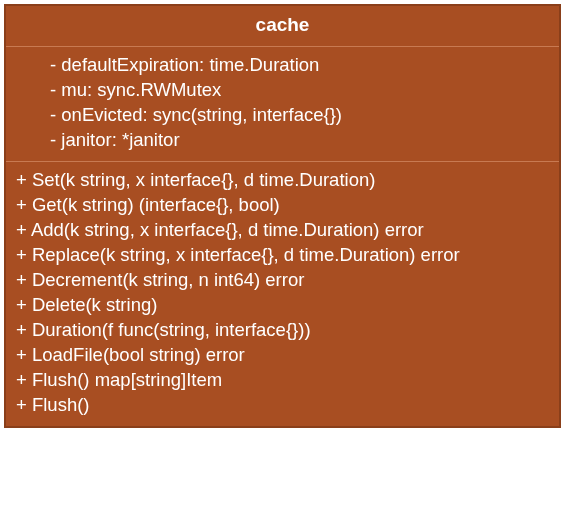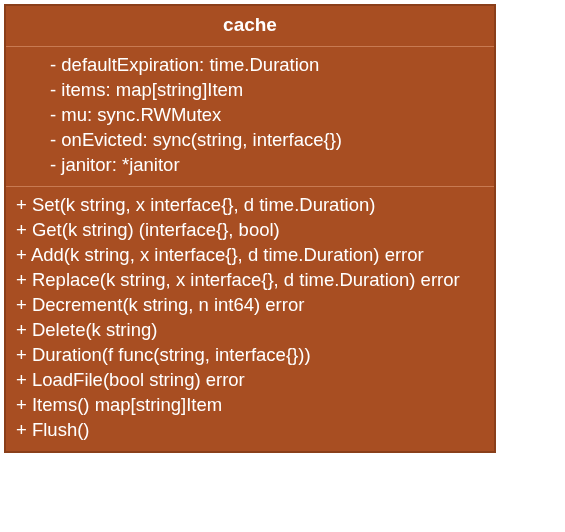--- a/index.html
+++ b/index.html
@@ -6,21 +6,21 @@
       box-sizing: border-box;
       margin: 0;
       padding: 0;
     }
     body {
       font-family: Arial, Helvetica, sans-serif;
       background: #ffffff;
       padding: 4px;
     }
     .uml-class {
-      width: 492px;
+      width: 557px;
       background: #a84e22;
       border: 2px solid #8a3f1a;
     }
     .uml-title {
       text-align: center;
       color: #ffffff;
       font-weight: bold;
       font-size: 19px;
       padding: 8px 0 10px 0;
       border-bottom: 1px solid #c87a52;
@@ -41,30 +41,29 @@
       overflow: hidden;
     }
   </style>
 </head>
 <body>
 
 <div class="uml-class">
   <div class="uml-title">cache</div>
   <div class="uml-section uml-attributes">
     <span class="uml-row">- defaultExpiration: time.Duration</span>
-    <span class="uml-row">- items: map[string]Item</span>
     <span class="uml-row">- mu: sync.RWMutex</span>
     <span class="uml-row">- onEvicted: sync(string, interface{})</span>
     <span class="uml-row">- janitor: *janitor</span>
   </div>
   <div class="uml-section uml-methods">
     <span class="uml-row">+ Set(k string, x interface{}, d time.Duration)</span>
     <span class="uml-row">+ Get(k string) (interface{}, bool)</span>
     <span class="uml-row">+ Add(k string, x interface{}, d time.Duration) error</span>
     <span class="uml-row">+ Replace(k string, x interface{}, d time.Duration) error</span>
     <span class="uml-row">+ Decrement(k string, n int64) error</span>
     <span class="uml-row">+ Delete(k string)</span>
     <span class="uml-row">+ Duration(f func(string, interface{}))</span>
     <span class="uml-row">+ LoadFile(bool string) error</span>
-    <span class="uml-row">+ Items() map[string]Item</span>
+    <span class="uml-row">+ Flush() map[string]Item</span>
     <span class="uml-row">+ Flush()</span>
   </div>
 </div>
 
 </body></html>

